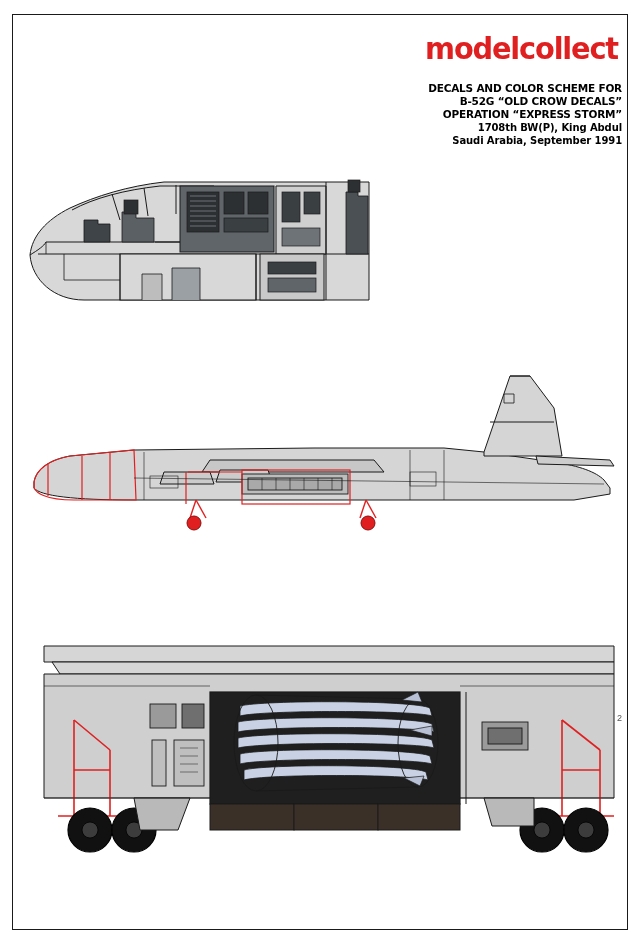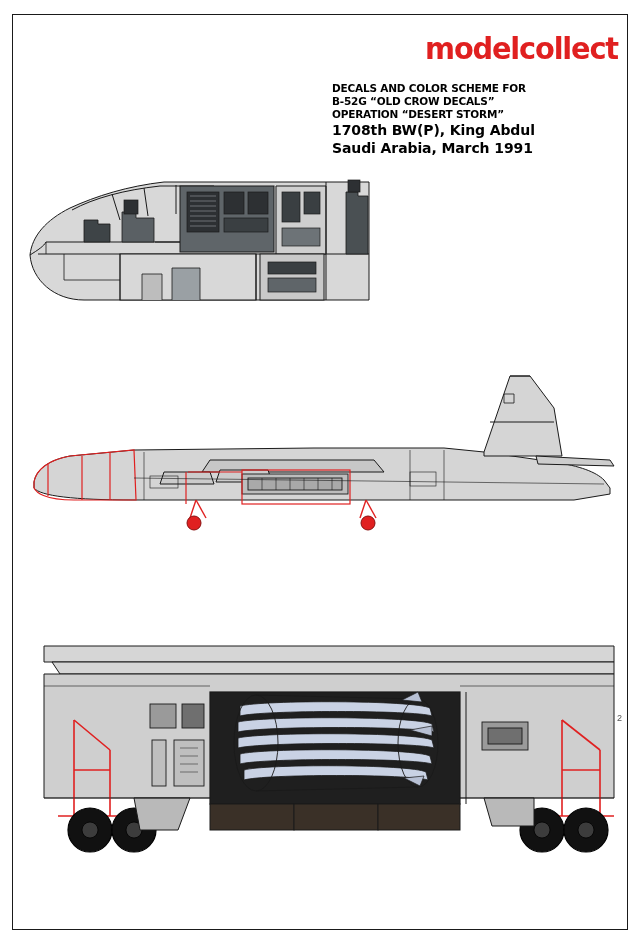--- a/index.html
+++ b/index.html
@@ -46,35 +46,35 @@
     color: #e02020;
     display: inline-block;
     transform: scaleX(0.96);
   }
   
   #title-block {
     position: absolute;
     right: 18px;
     top: 82px;
     width: 290px;
-    text-align: left;
+    text-align: right;
     color: #000000;
     line-height: 1.24;
   }
   #title-block .t-main {
     font-family: "DejaVu Sans", sans-serif;
     font-weight: bold;
     font-size: 10.5px;
     letter-spacing: -0.2px;
     display: block;
   }
   #title-block .t-sub {
     font-family: "DejaVu Sans", sans-serif;
     font-weight: bold;
-    font-size: 14px;
+    font-size: 10px;
     letter-spacing: -0.1px;
     display: block;
     margin-top: 1px;
   }
   
   .panel {
     position: absolute;
   }
   #panel-cockpit { left: 24px; top: 150px; width: 400px; height: 190px; }
   #panel-profile { left: 14px; top: 360px; width: 612px; height: 200px; }
@@ -98,23 +98,23 @@
 
   <div id="sheet-border"></div>
 
   <div id="brand">
     <span class="logo-text">modelcollect</span>
   </div>
 
   <div id="title-block">
     <span class="t-main">DECALS AND COLOR SCHEME FOR</span>
     <span class="t-main">B-52G “OLD CROW DECALS”</span>
-    <span class="t-main">OPERATION “DESERT STORM”</span>
+    <span class="t-main">OPERATION “EXPRESS STORM”</span>
     <span class="t-sub">1708th BW(P), King Abdul</span>
-    <span class="t-sub">Saudi Arabia, March 1991</span>
+    <span class="t-sub">Saudi Arabia, September 1991</span>
   </div>
 
   <div class="panel" id="panel-cockpit">
     <svg viewBox="0 0 400 190" xmlns="http://www.w3.org/2000/svg">
       <g stroke="#1a1a1a" stroke-width="1" fill="none" stroke-linejoin="round">
 
         <path d="M6,105 C8,86 22,70 46,58 C72,46 104,36 140,32 L345,32 L345,150 L60,150 C30,150 8,130 6,105 Z" fill="#d8d8d8"></path>
 
         <path d="M48,60 C70,48 100,40 136,36 L190,36" stroke="#1a1a1a" fill="none"></path>
 

